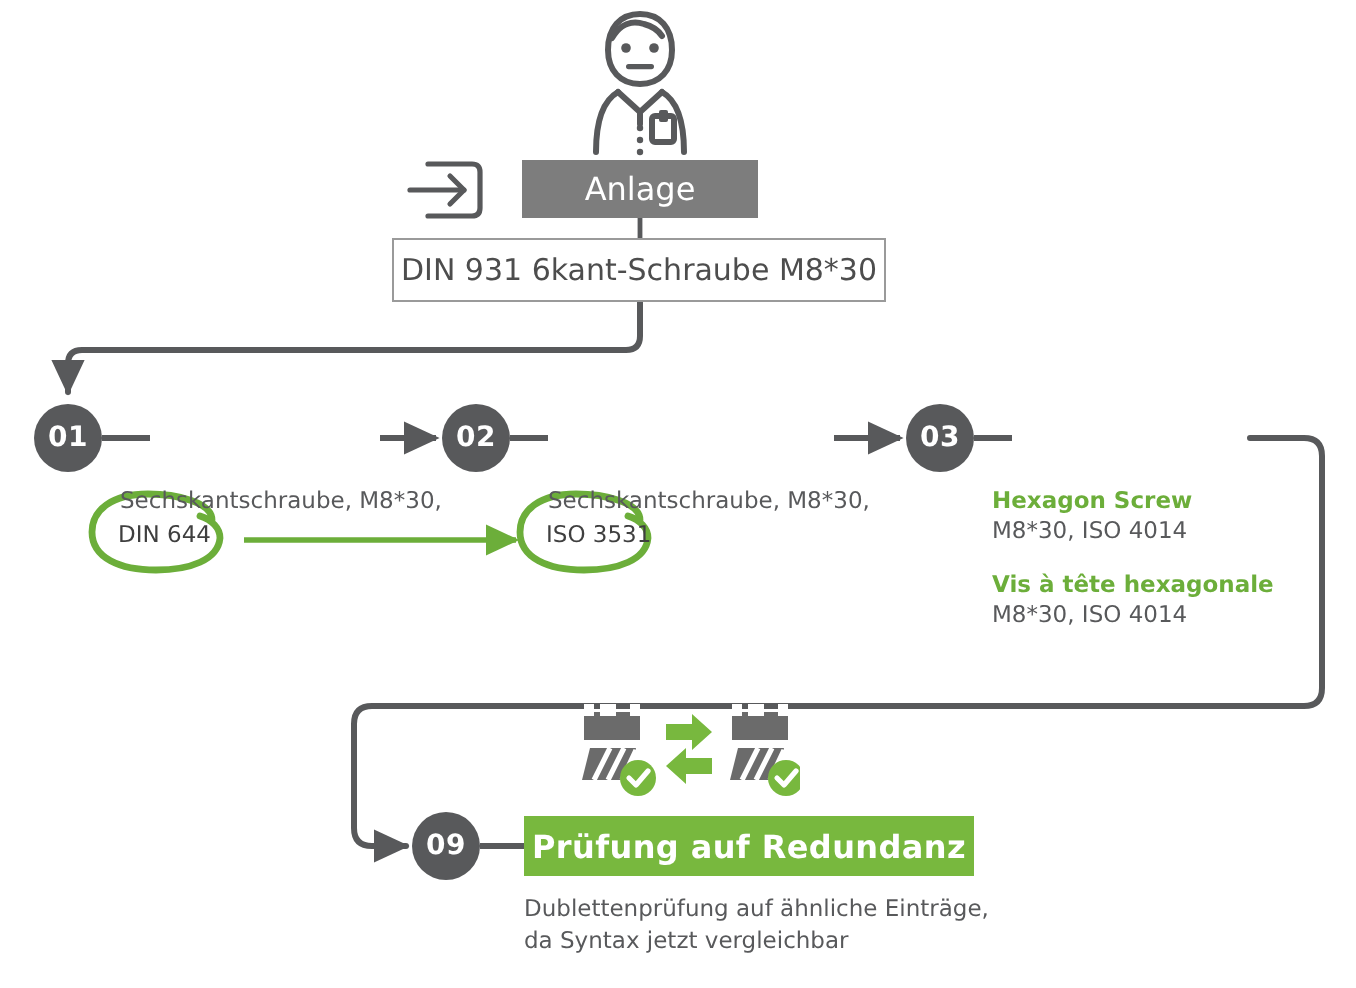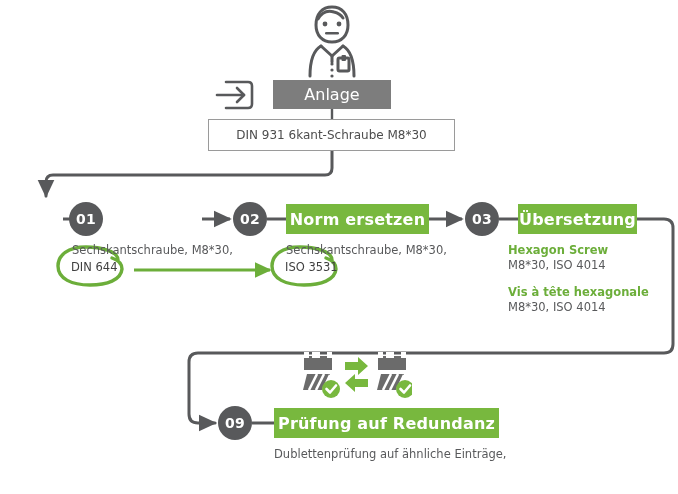--- a/index.html
+++ b/index.html
@@ -1,21 +1,21 @@
 <!DOCTYPE html>
 <html><head>
 <meta charset="utf-8">
 <style>
   html,body{margin:0;padding:0;background:#ffffff;}
   body{
     width:678px;height:494px;position:relative;overflow:hidden;
     font-family:"DejaVu Sans","Liberation Sans",sans-serif;
     color:#58595b;
   }
-  #stage{position:absolute;left:12px;top:0;width:551px;height:494px;}
+  #stage{position:absolute;left:0;top:0;width:551px;height:494px;}
   svg.lines{position:absolute;left:0;top:0;width:678px;height:494px;pointer-events:none;}
 
   
   .node-circle{
     position:absolute;width:34px;height:34px;border-radius:50%;
     background:#58595b;color:#ffffff;
     display:flex;align-items:center;justify-content:center;
     font-size:14px;font-weight:bold;letter-spacing:.3px;
     z-index:4;
   }
@@ -26,21 +26,21 @@
     z-index:3;
   }
   .gray-box{
     position:absolute;background:#7d7d7d;color:#ffffff;
     display:flex;align-items:center;justify-content:center;
     font-size:16px;z-index:3;
   }
   .white-box{
     position:absolute;background:#ffffff;border:1px solid #9a9a9a;
     display:flex;align-items:center;justify-content:center;
-    font-size:12px;color:#4d4d4d;z-index:3;
+    font-size:15px;color:#4d4d4d;z-index:3;
   }
   .cap{
     position:absolute;font-size:11.5px;line-height:15px;color:#58595b;
     white-space:nowrap;z-index:3;
   }
   .cap .gl{color:#6cae3a;font-weight:bold;}
   .oval-label{
     position:absolute;font-size:11.5px;color:#3f3f3f;z-index:5;white-space:nowrap;
   }
   .icon-abs{position:absolute;z-index:3;}
@@ -125,31 +125,29 @@
         <path d="M5,21 L32,21"></path>
         <path d="M25,14 L32,21 L25,28"></path>
       </g>
     </svg>
   </div>
 
   <div class="gray-box" style="left:261px;top:80px;width:118px;height:29px;">Anlage</div>
 
   <div class="white-box" style="left:196px;top:119px;width:245px;height:30px;">DIN 931 6kant-Schraube  M8*30</div>
 
-  <div class="node-circle" style="left:17px;top:202px;margin-left:40px;">01</div>
+  <div class="node-circle" style="left:17px;top:202px;">01</div>
   <div class="cap" style="left:60px;top:243px;">Sechskantschraube, M8*30,</div>
   <div class="oval-label" style="left:59px;top:260px;">DIN 644</div>
 
   <div class="node-circle" style="left:221px;top:202px;">02</div>
-  <div class="green-box" style="left:274px;top:204px;width:143px;height:30px;">Norm ersetzen</div>
   <div class="cap" style="left:274px;top:243px;">Sechskantschraube, M8*30,</div>
   <div class="oval-label" style="left:273px;top:260px;">ISO 3531</div>
 
   <div class="node-circle" style="left:453px;top:202px;">03</div>
-  <div class="green-box" style="left:506px;top:204px;width:119px;height:30px;">Übersetzung</div>
 
   <div class="cap" style="left:496px;top:243px;">
     <span class="gl">Hexagon Screw</span><br>
     <span>M8*30, ISO 4014</span>
   </div>
   <div class="cap" style="left:496px;top:285px;">
     <span class="gl">Vis à tête hexagonale</span><br>
     <span>M8*30, ISO 4014</span>
   </div>
 
@@ -181,14 +179,15 @@
         <path d="M83,38 L91,22 M90,38 L98,22 M97,38 L104,23" stroke="#ffffff" stroke-width="2.6"></path>
       </g>
       <circle cx="105" cy="37" r="9" fill="#78b83e"></circle>
       <path d="M100.5,37 L104,40.5 L110,33.5" stroke="#ffffff" stroke-width="2.6" fill="none" stroke-linecap="round" stroke-linejoin="round"></path>
     </svg>
   </div>
 
   <div class="node-circle" style="left:206px;top:406px;">09</div>
   <div class="green-box" style="left:262px;top:408px;width:225px;height:30px;">Prüfung auf Redundanz</div>
   <div class="cap" style="left:262px;top:447px;">Dublettenprüfung auf ähnliche Einträge,</div>
+  <div class="cap" style="left:262px;top:463px;">da Syntax jetzt vergleichbar</div>
 
 </div>
 
 </body></html>

